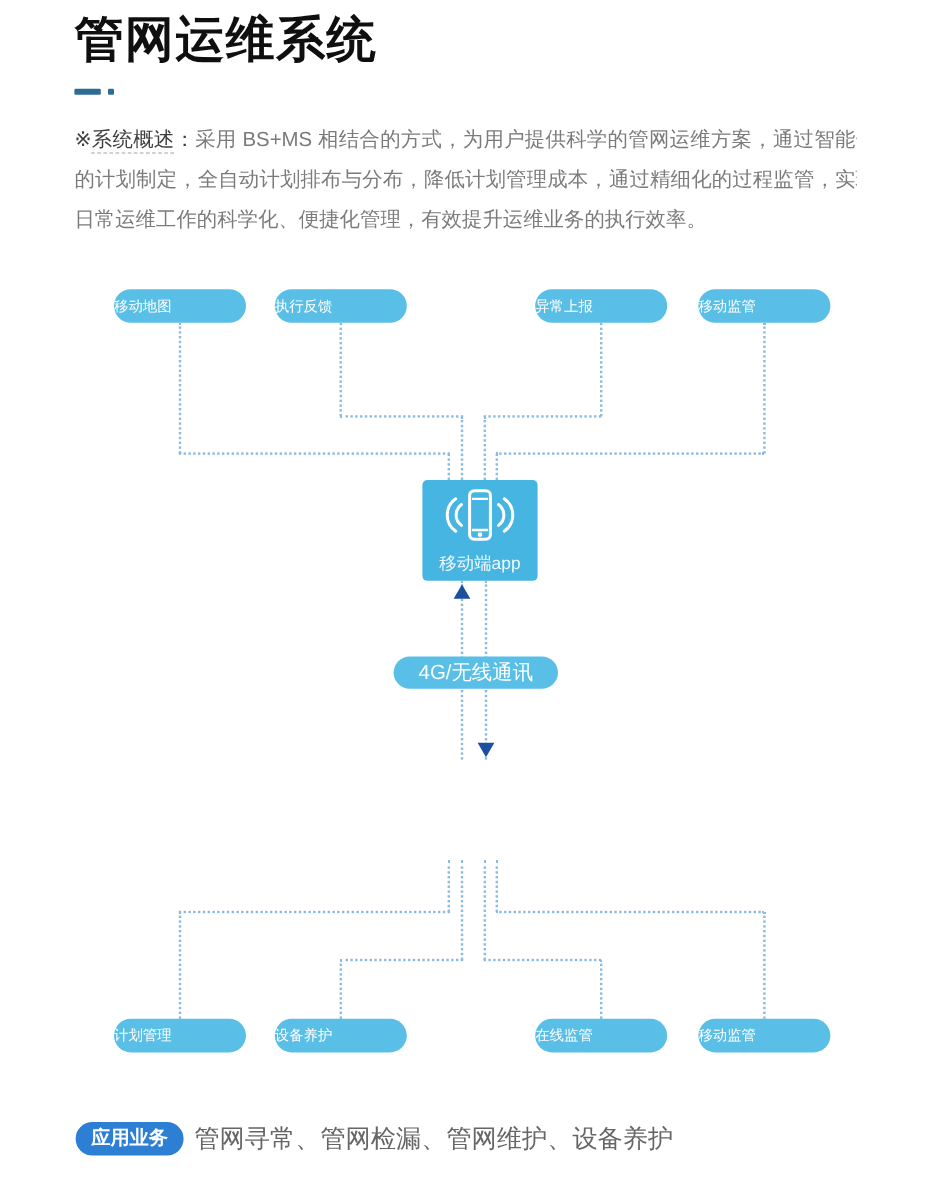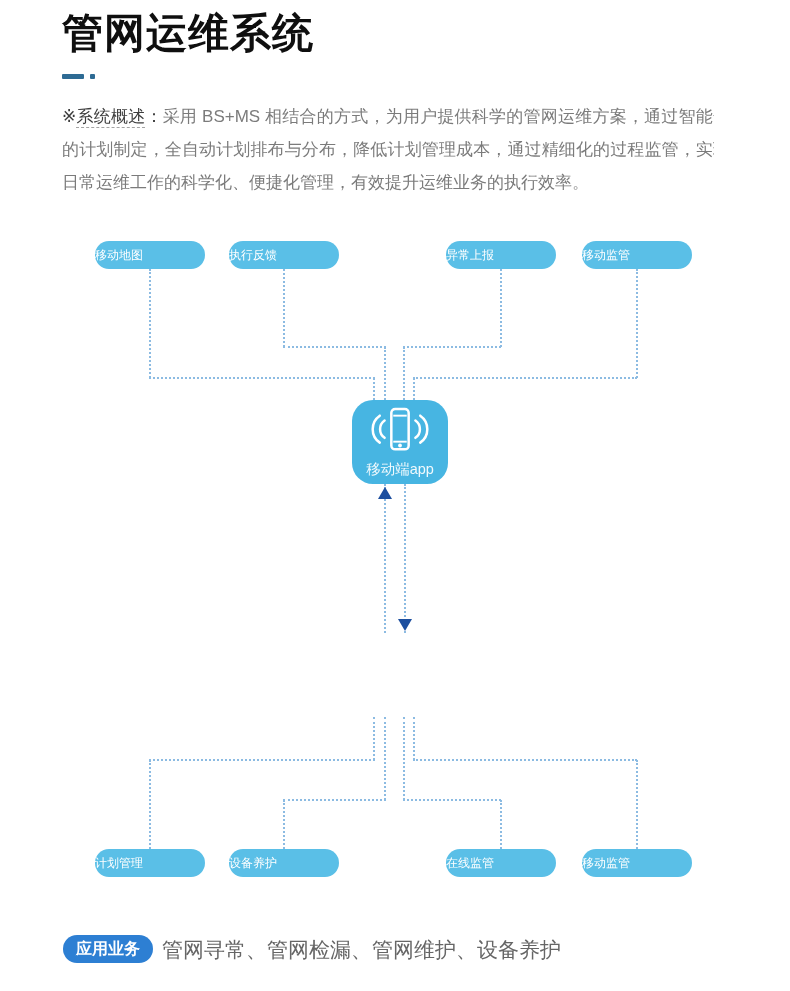--- a/index.html
+++ b/index.html
@@ -56,21 +56,21 @@
   
   .b1c{left:373px;top:717px;height:43px;}  .b1b{left:149px;top:759px;width:226px;}
   .b1a{left:149px;top:760px;height:89px;}
   .b2c{left:384px;top:717px;height:83px;}  .b2b{left:283px;top:799px;width:103px;}
   .b2a{left:283px;top:800px;height:49px;}
   .b3c{left:403px;top:717px;height:83px;}  .b3b{left:403px;top:799px;width:98px;}
   .b3a{left:500px;top:800px;height:49px;}
   .b4c{left:413px;top:717px;height:43px;}  .b4b{left:413px;top:759px;width:224px;}
   .b4a{left:636px;top:760px;height:89px;}
 
-  .node{position:absolute;left:352px;width:96px;height:84px;border-radius:21px;
+  .node{position:absolute;left:352px;width:96px;height:84px;border-radius:4px;
         background:var(--sky-deep);display:flex;flex-direction:column;
         align-items:center;justify-content:flex-start;z-index:2;}
   .node.phone{top:400px;} .node.platform{top:633px;}
   .node .ic{margin-top:7px;}
   .node .nlabel{color:rgba(255,255,255,.92);font-size:14.5px;margin-top:1px;}
 
   .linkpill{position:absolute;left:328px;top:547px;width:137px;height:27px;z-index:3;
             background:var(--sky);border-radius:14px;color:#fff;font-size:17px;
             text-align:center;line-height:27px;}
 
@@ -121,20 +121,21 @@
       <path d="M48 14 A11 11 0 0 1 48 32" stroke="#fff" stroke-width="2.6" stroke-linecap="round"></path>
     </svg>
     <div class="nlabel">移动端app</div>
   </div>
 
   <div class="vline m1"></div>
   <div class="vline m2"></div>
   <div class="arrow-up"></div>
   <div class="arrow-down"></div>
 
+  <div class="linkpill">4G/无线通讯</div>
 
 
   <div class="vline b1c"></div>
   <div class="hline b1b"></div>
   <div class="vline b1a"></div>
   <div class="vline b2c"></div>
   <div class="hline b2b"></div>
   <div class="vline b2a"></div>
   <div class="vline b3c"></div>
   <div class="hline b3b"></div>

